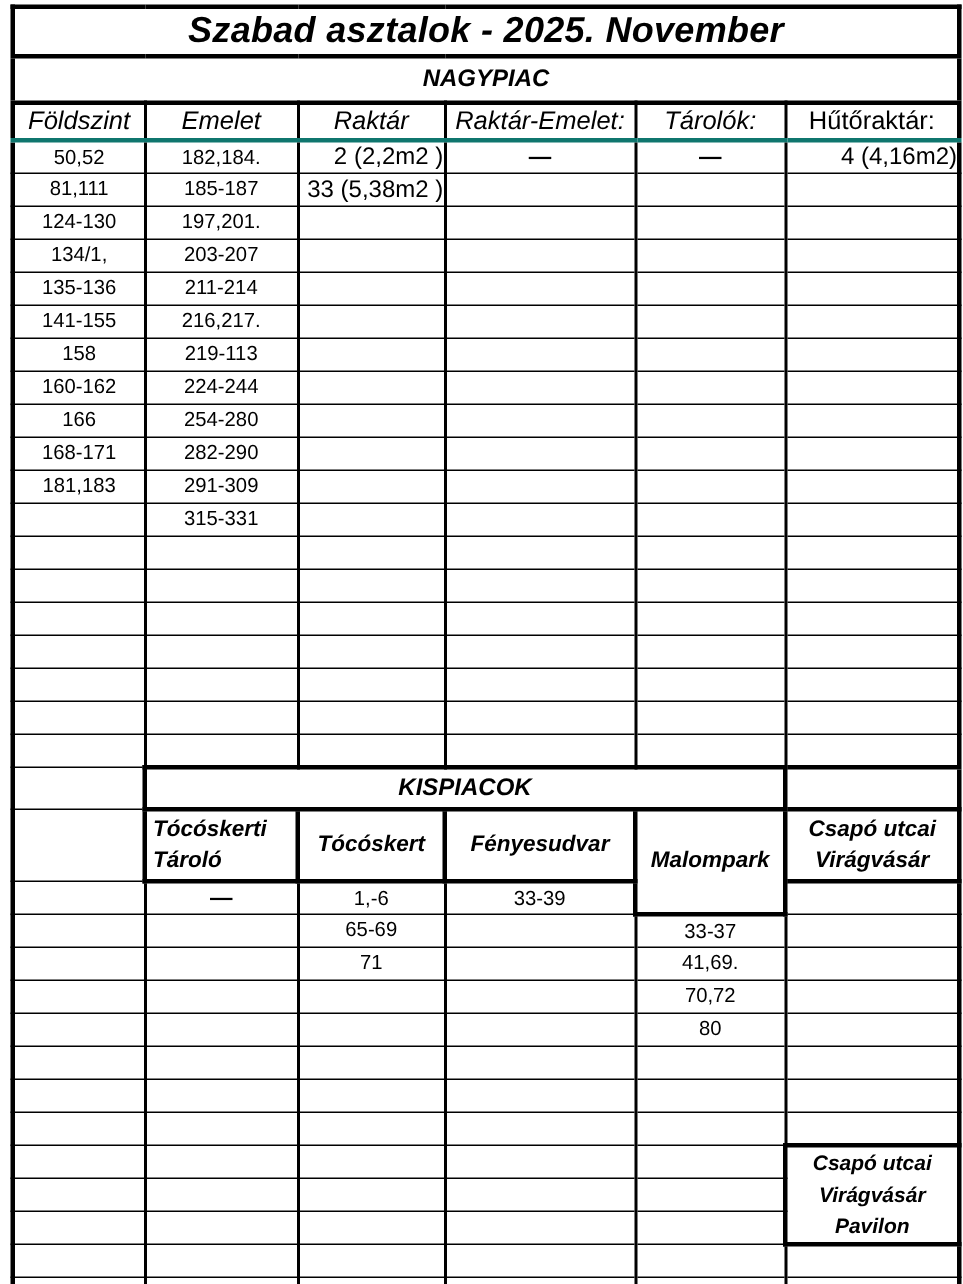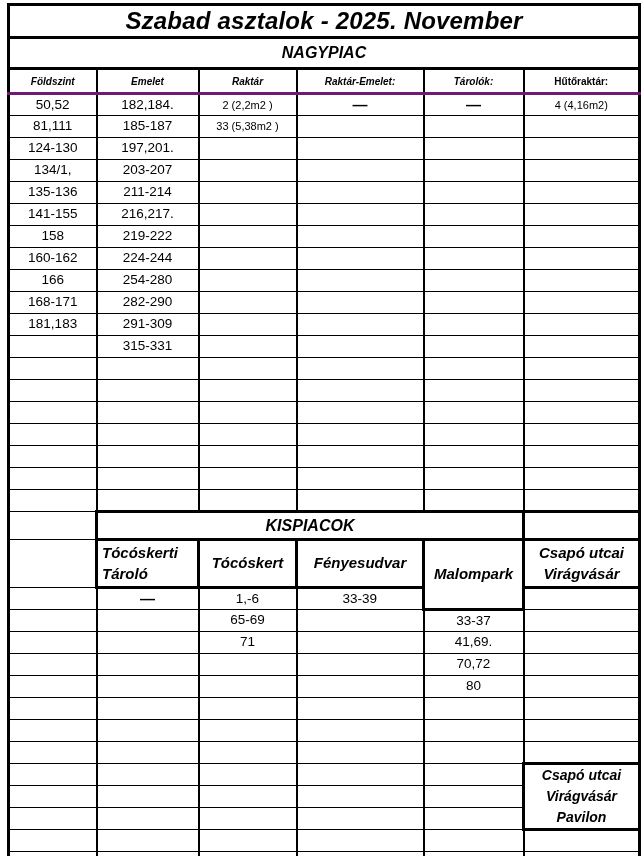--- a/index.html
+++ b/index.html
@@ -10,23 +10,23 @@
   .sheet{position:absolute;top:3px;left:7px;}
   table{border-collapse:collapse;table-layout:fixed;border:3px solid #000;}
   td{
     border:1px solid #000;border-left-width:2px;border-right-width:2px;
     padding:0;text-align:center;vertical-align:middle;color:#000;
     font-size:13.5px;line-height:1.1;overflow:hidden;white-space:pre-line;
   }
   .c-title{font-size:24px;font-weight:bold;font-style:italic;border-bottom:3px solid #000;letter-spacing:0.2px;}
   .c-section{font-size:16px;font-weight:bold;font-style:italic;border-bottom:3px solid #000;}
   .c-thick{border:3px solid #000;}
-  .c-colhead{font-size:10px;font-weight:bold;font-style:italic;border-bottom:3px solid #701a75;}
+  .c-colhead{font-size:17px;font-weight:normal;font-style:italic;border-bottom:3px solid #0f766e;}
   .c-upright{font-style:normal;}
-  .c-small{font-size:11px;}
+  .c-small{font-size:16px;text-align:right;}
   .c-dash{font-weight:bold;font-size:15px;}
   .c-subhead{font-size:15px;font-weight:bold;font-style:italic;border:3px solid #000;line-height:1.35;}
   .c-left{text-align:left;padding-left:4px;}
   .c-pavilon{font-size:14px;font-weight:bold;font-style:italic;border:3px solid #000;line-height:1.5;}
   .c-thicktop{border-top:3px solid #000;}
 </style>
 </head>
 <body>
 
 <div class="sheet">
@@ -97,21 +97,21 @@
         <tr style="height: 22px;">
           <td>141-155</td>
           <td>216,217.</td>
           <td></td>
           <td></td>
           <td></td>
           <td></td>
         </tr>
         <tr style="height: 22px;">
           <td>158</td>
-          <td>219-222</td>
+          <td>219-113</td>
           <td></td>
           <td></td>
           <td></td>
           <td></td>
         </tr>
         <tr style="height: 22px;">
           <td>160-162</td>
           <td>224-244</td>
           <td></td>
           <td></td>

